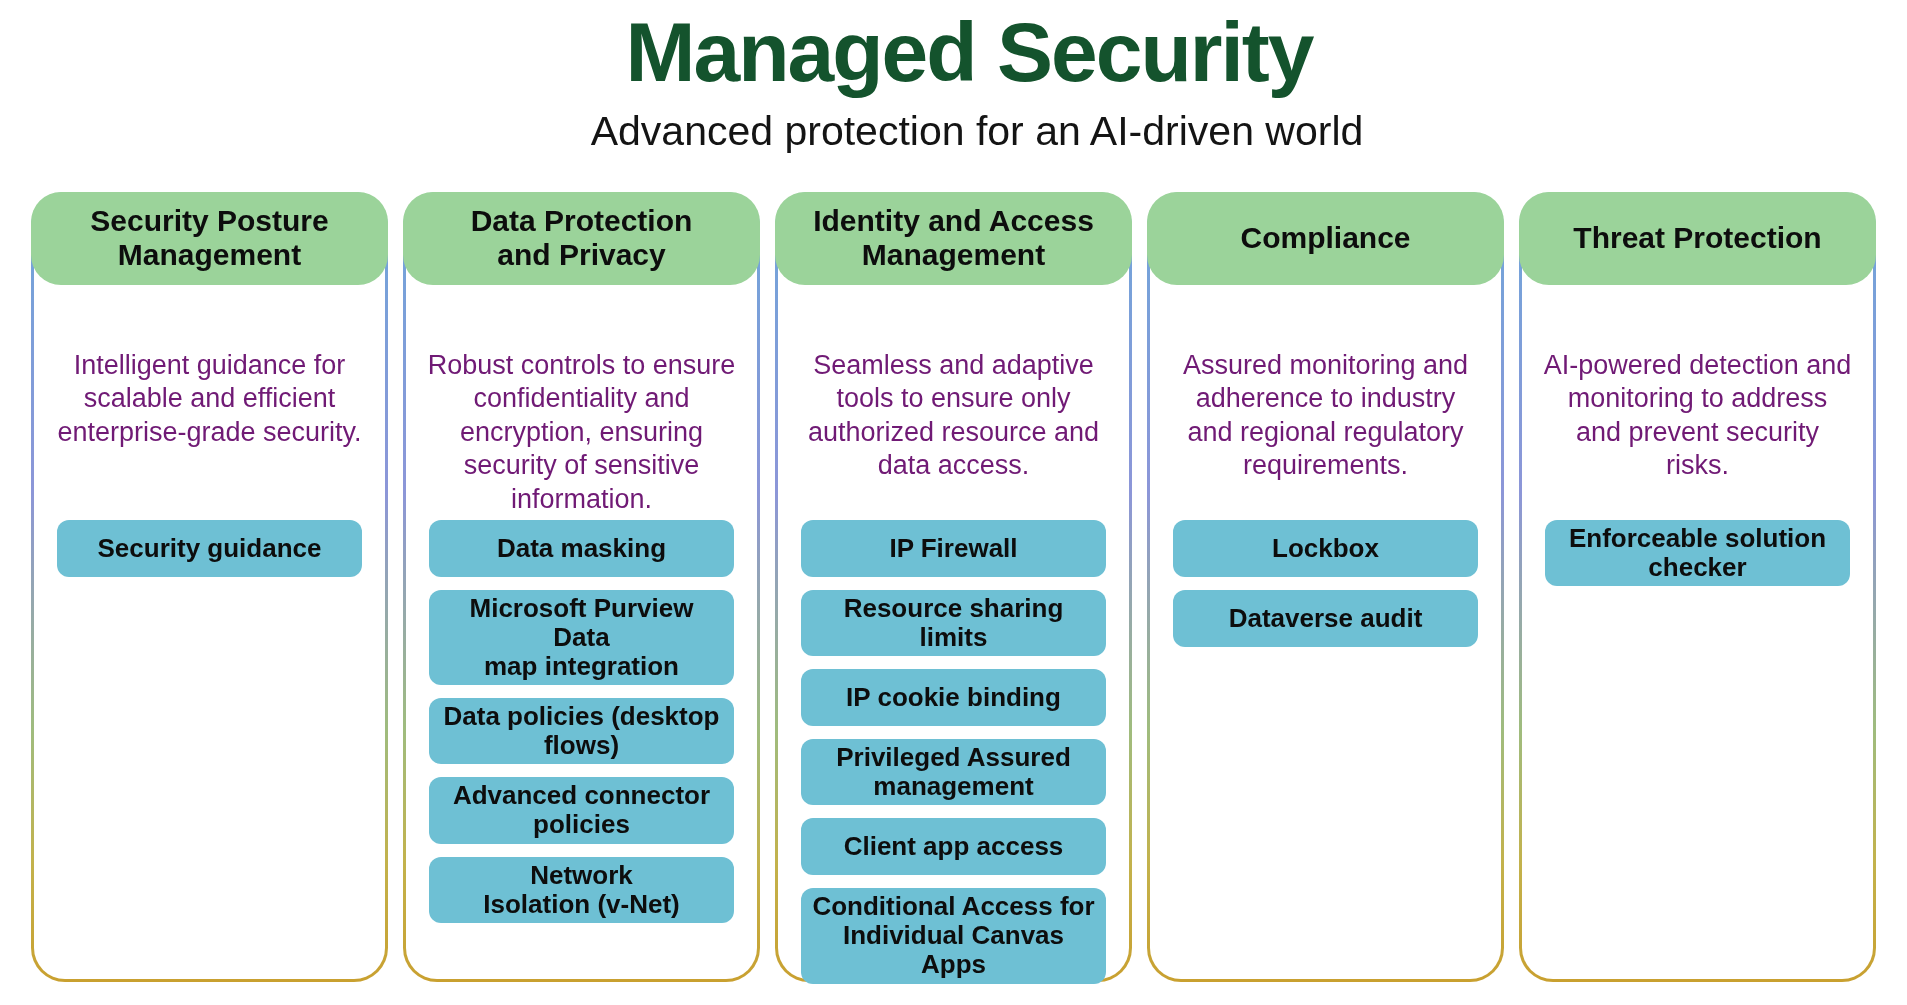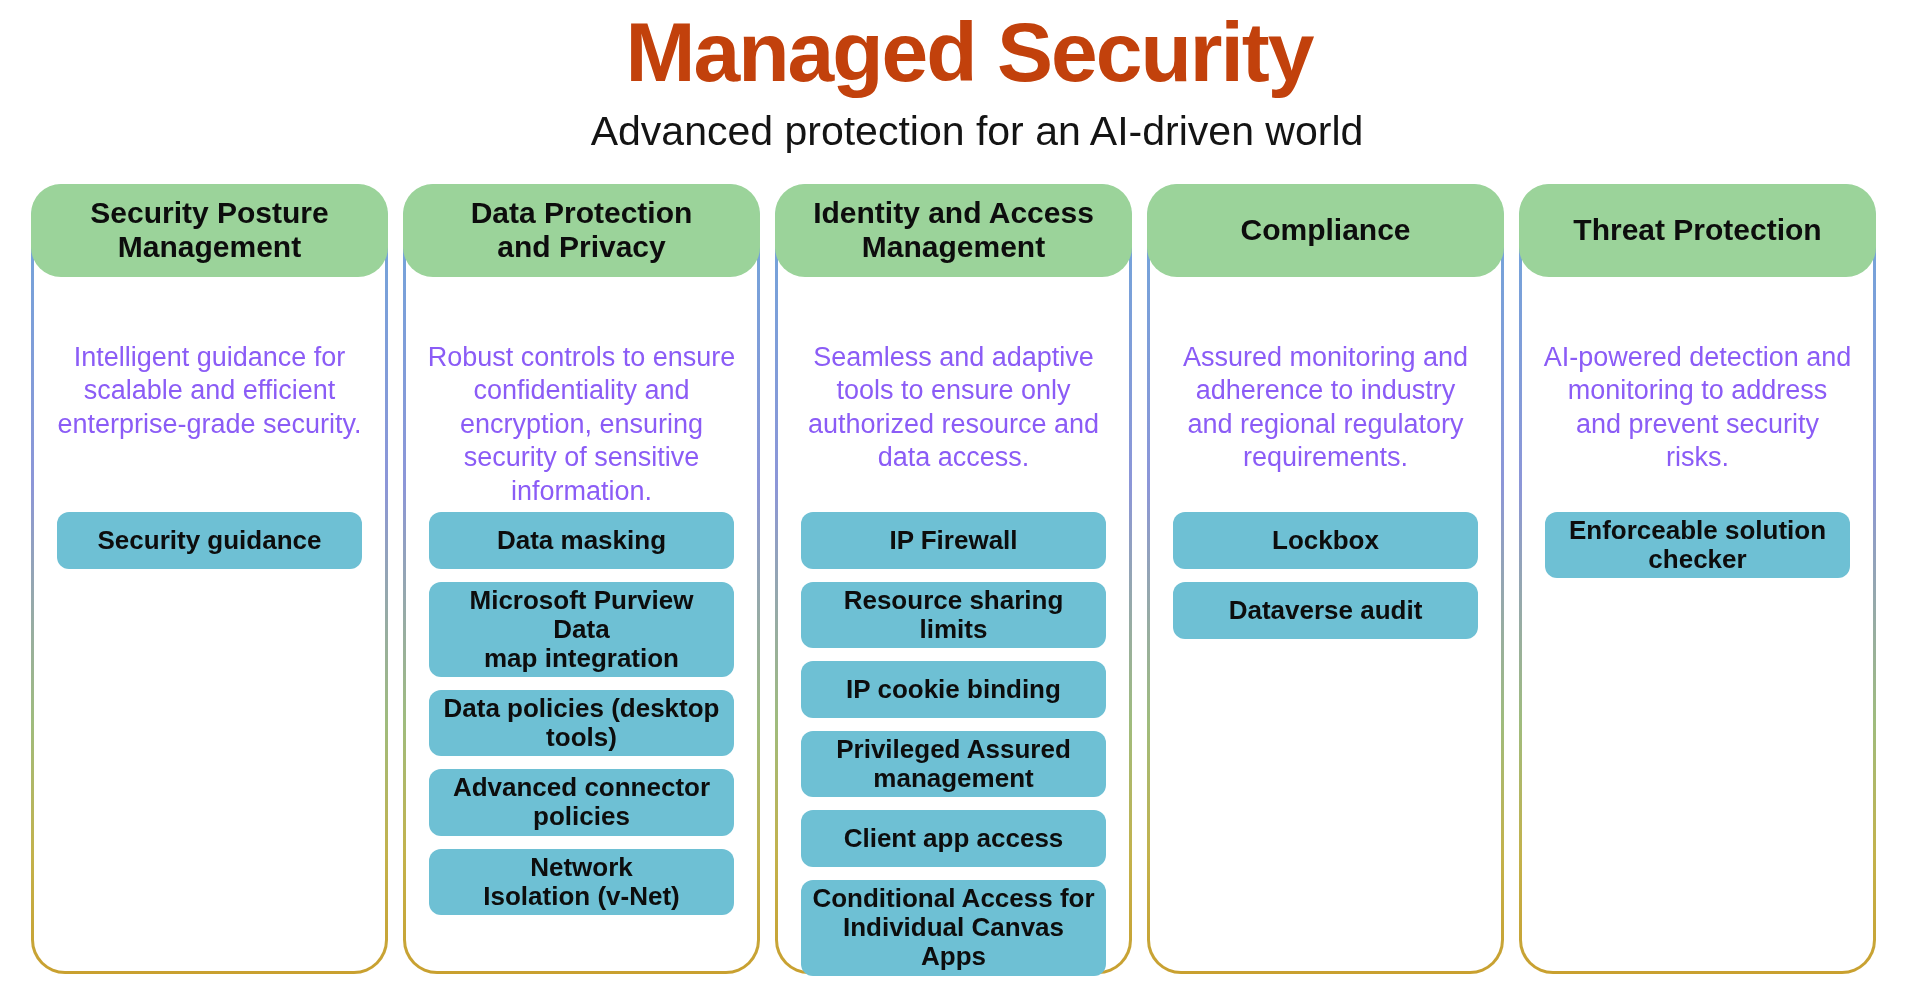--- a/index.html
+++ b/index.html
@@ -16,37 +16,37 @@
     background: #ffffff;
     overflow: hidden;
   }
   .page-title {
     margin: 4px 0 0 0;
     text-align: center;
     font-size: 84px;
     font-weight: 700;
     letter-spacing: -2px;
     line-height: 1.15;
-    color: #c2410c;
+    color: #14532d;
     padding-left: 31px;
   }
   .page-subtitle {
     margin: 6px 0 0 0;
     text-align: center;
     font-size: 41px;
     font-weight: 400;
     line-height: 1.2;
     color: #141414;
     padding-left: 47px;
   }
   .columns-row {
     display: flex;
     gap: 15px;
     padding: 0 31px;
-    margin-top: 28px;
+    margin-top: 36px;
   }
   .column-card {
     flex: 1 1 0;
     height: 790px;
     border-radius: 34px;
     padding: 3px;
     box-sizing: border-box;
     background: linear-gradient(180deg,
       var(--border_top) 0%,
       var(--border_mid_blue) 38%,
@@ -79,21 +79,21 @@
     color: #0d0d0d;
     flex: 0 0 auto;
   }
   .column-description {
     height: 235px;
     box-sizing: border-box;
     padding: 64px 20px 0 20px;
     text-align: center;
     font-size: 27px;
     line-height: 1.24;
-    color: #8b5cf6;
+    color: #701a75;
     flex: 0 0 auto;
   }
   .items-list {
     display: flex;
     flex-direction: column;
     gap: 13px;
     padding: 0 23px;
     border-radius: 13px;
   }
   .feature-item {
@@ -137,21 +137,21 @@
     <div class="column-card">
       <div class="column-inner">
         <div class="column-header">Data Protection
 and Privacy</div>
         <div class="column-description">Robust controls to ensure confidentiality and encryption, ensuring security of sensitive information.</div>
         <div class="items-list">
           <div class="feature-item">Data masking</div>
           <div class="feature-item">Microsoft Purview Data
 map integration</div>
           <div class="feature-item">Data policies (desktop
-tools)</div>
+flows)</div>
           <div class="feature-item">Advanced connector
 policies</div>
           <div class="feature-item">Network
 Isolation (v-Net)</div>
         </div>
       </div>
     </div>
 
     <div class="column-card">
       <div class="column-inner">

